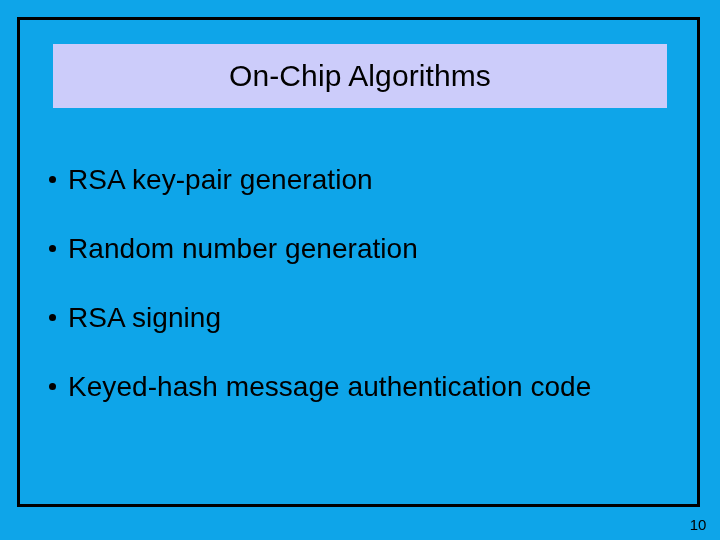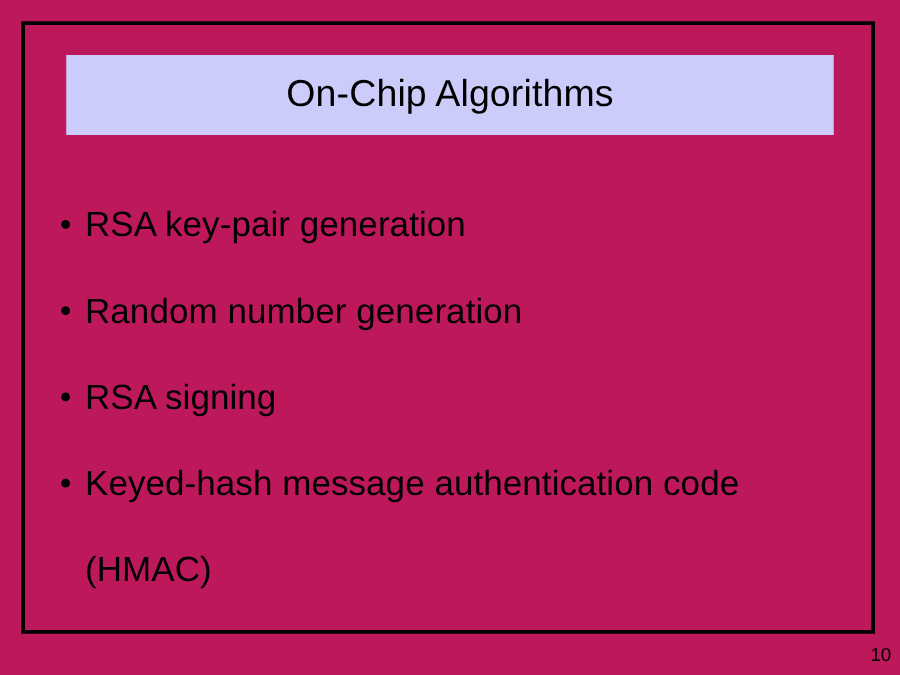--- a/index.html
+++ b/index.html
@@ -14,21 +14,21 @@
     overflow: hidden;
     font-family: "Liberation Sans", sans-serif;
     color: #000000;
     -webkit-font-smoothing: none;
   }
 
   #slide {
     position: relative;
     width: 720px;
     height: 540px;
-    background: #be185d;
+    background: #0ea5e9;
   }
 
   
   #slide-frame {
     position: absolute;
     left: 17px;
     top: 17px;
     width: 683px;
     height: 490px;
     border: 3px solid #000000;
@@ -113,21 +113,21 @@
   }
 
   
   #page-number {
     position: absolute;
     left: 683px;
     top: 516px;
     width: 30px;
     font-size: 15px;
     line-height: 18px;
-    text-align: right;
+    text-align: center;
     color: #000000;
   }
 </style>
 </head>
 <body>
 
 <div id="slide">
 
   <div id="slide-frame"></div>
 
@@ -151,20 +151,19 @@
     <li class="bullet-item">
       <span class="bullet-marker"></span>
       <span class="bullet-text">
         <span class="wrap-line">RSA signing</span>
       </span>
     </li>
     <li class="bullet-item">
       <span class="bullet-marker"></span>
       <span class="bullet-text">
         <span class="wrap-line">Keyed-hash message authentication code</span>
-        <span class="wrap-line">(HMAC)</span>
       </span>
     </li>
   </ul>
 
   <div id="page-number">10</div>
 
 </div>
 
 </body></html>

